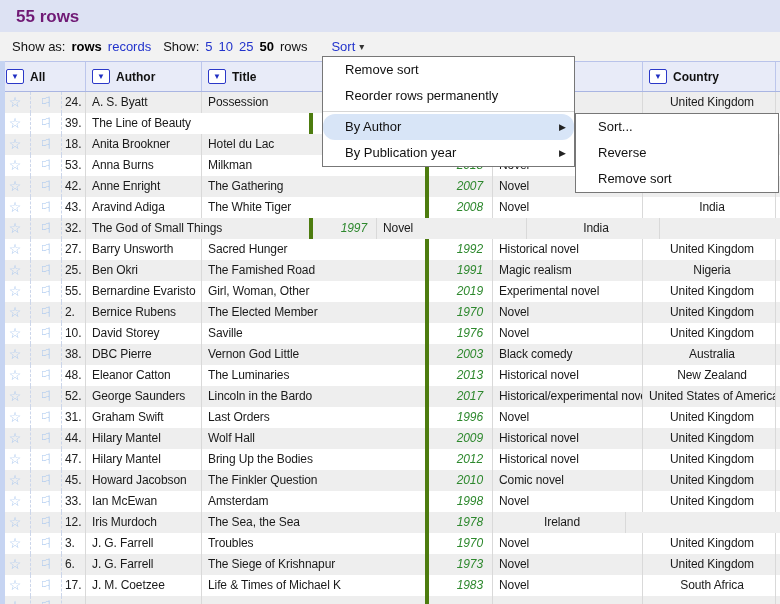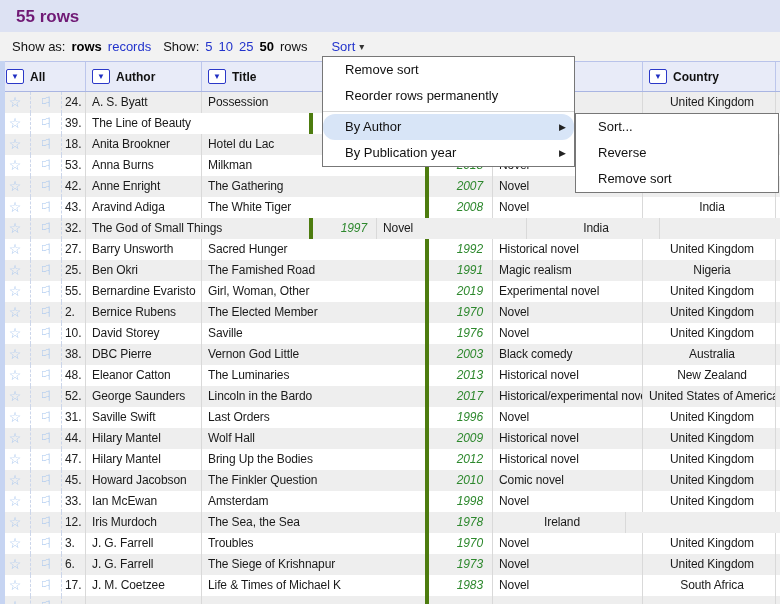--- a/index.html
+++ b/index.html
@@ -283,21 +283,21 @@
       <div class="td col-author">George Saunders</div>
       <div class="td col-title">Lincoln in the Bardo</div>
       <div class="td col-year"><a class="year-link">2017</a></div>
       <div class="td col-genre">Historical/experimental novel</div>
       <div class="td col-country">United States of America</div>
     </div>
     <div class="tr">
       <div class="td col-star"><span class="row-icon">☆</span></div>
       <div class="td col-flag"><span class="row-icon flag-glyph">⚐</span></div>
       <div class="td col-num">31.</div>
-      <div class="td col-author">Saville Swift</div>
+      <div class="td col-author">Graham Swift</div>
       <div class="td col-title">Last Orders</div>
       <div class="td col-year"><a class="year-link">1996</a></div>
       <div class="td col-genre">Novel</div>
       <div class="td col-country">United Kingdom</div>
     </div>
     <div class="tr odd">
       <div class="td col-star"><span class="row-icon">☆</span></div>
       <div class="td col-flag"><span class="row-icon flag-glyph">⚐</span></div>
       <div class="td col-num">44.</div>
       <div class="td col-author">Hilary Mantel</div>

